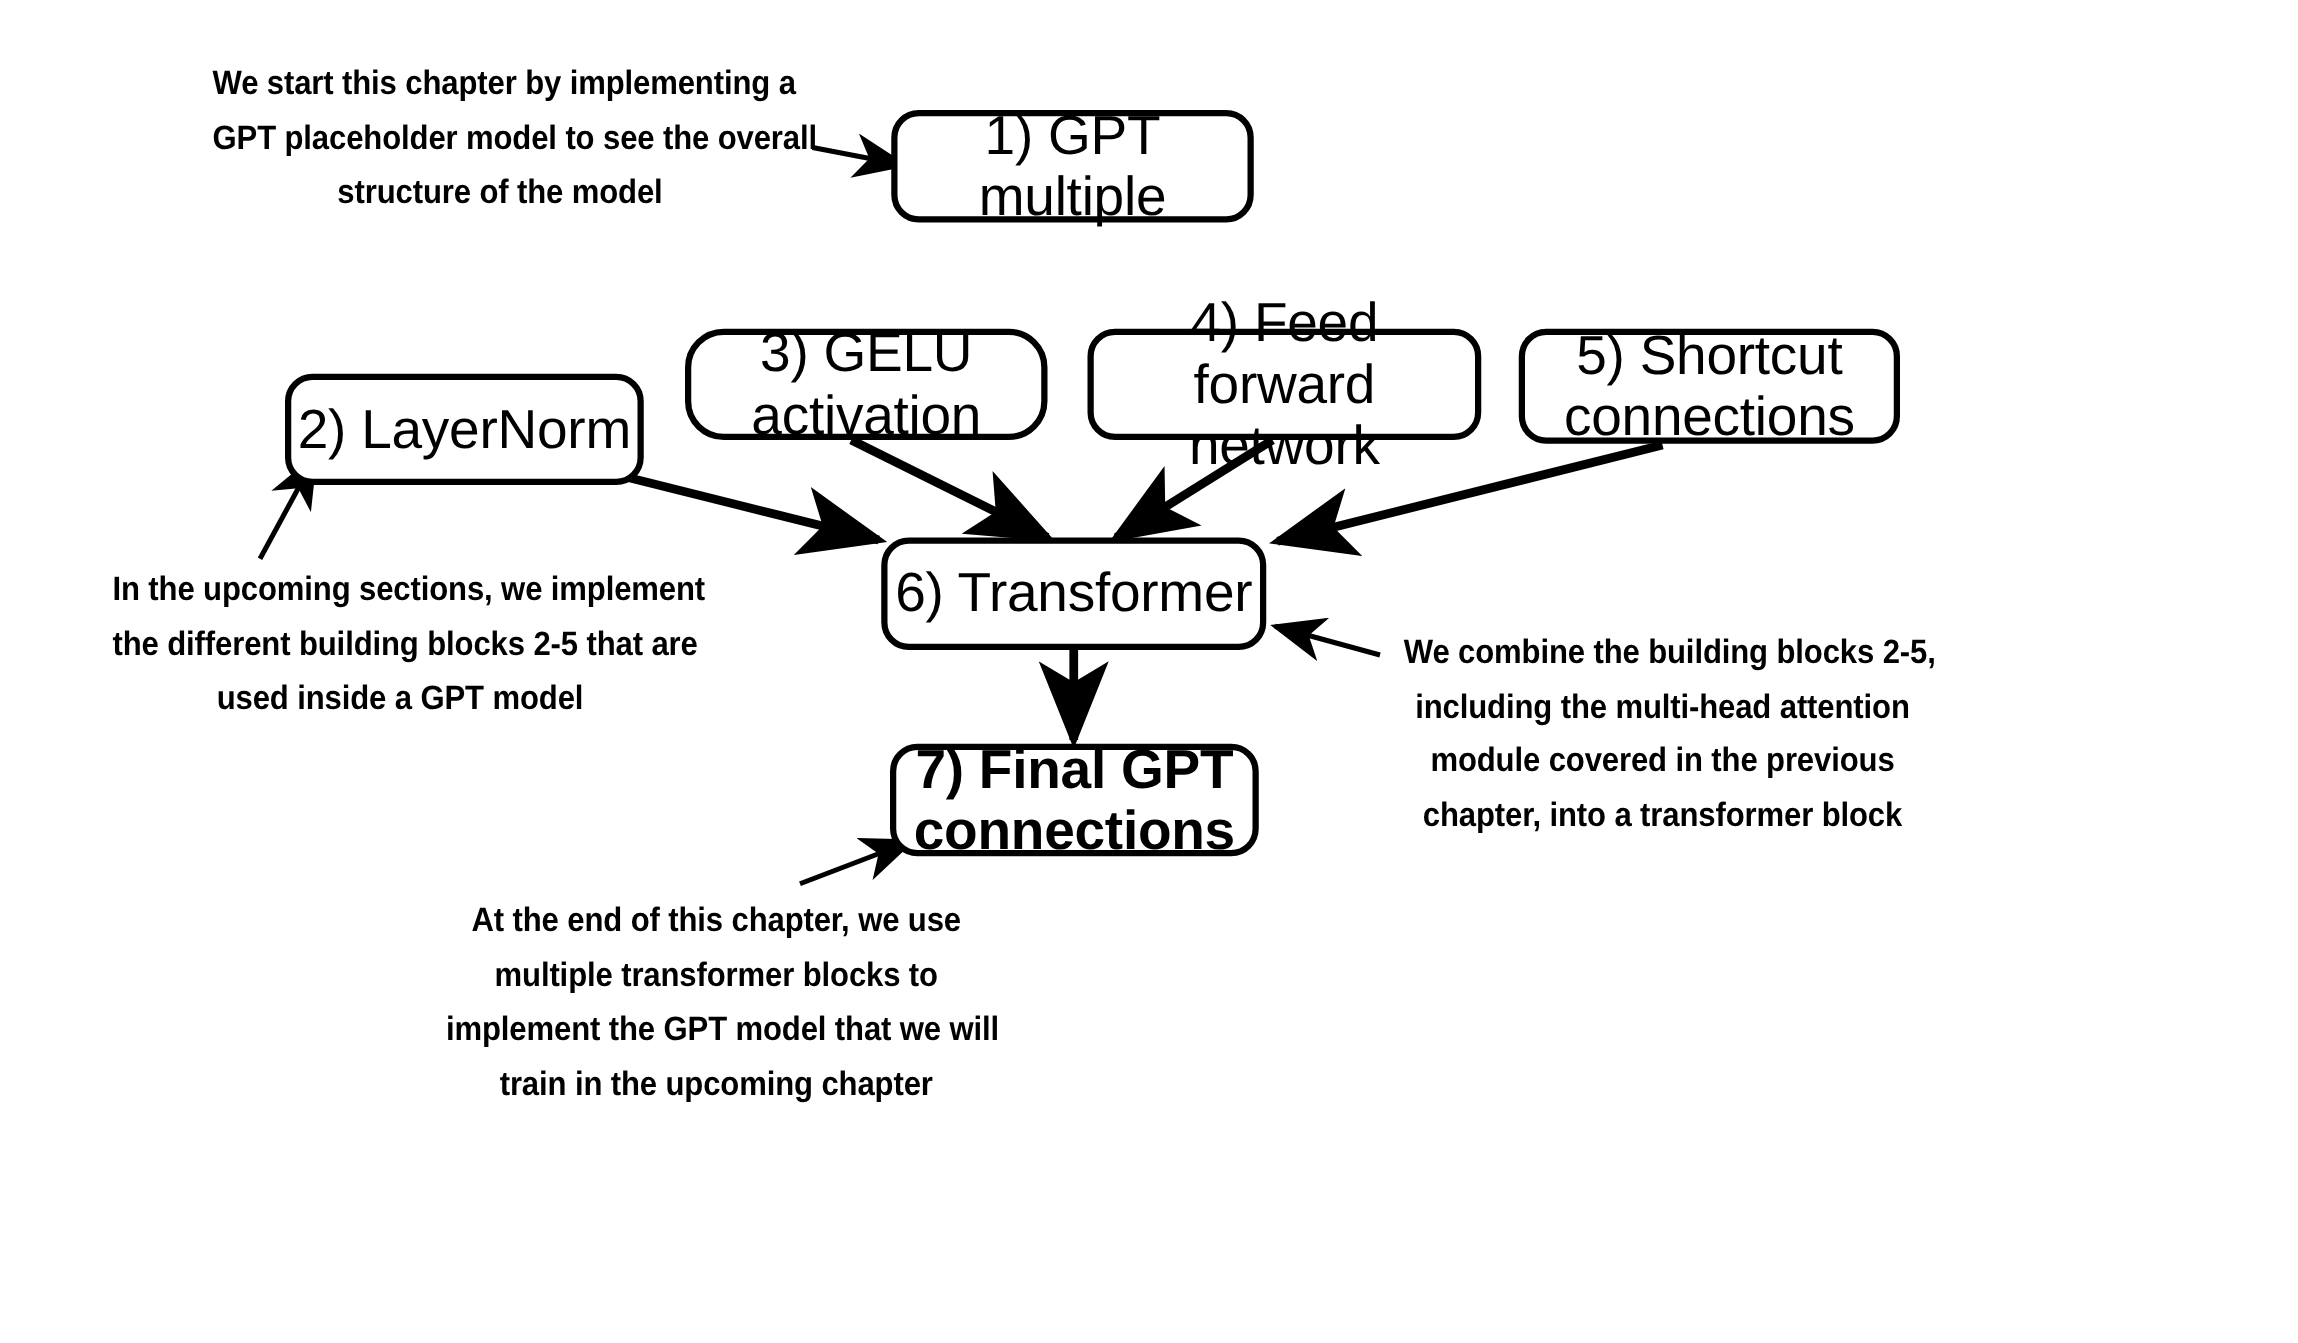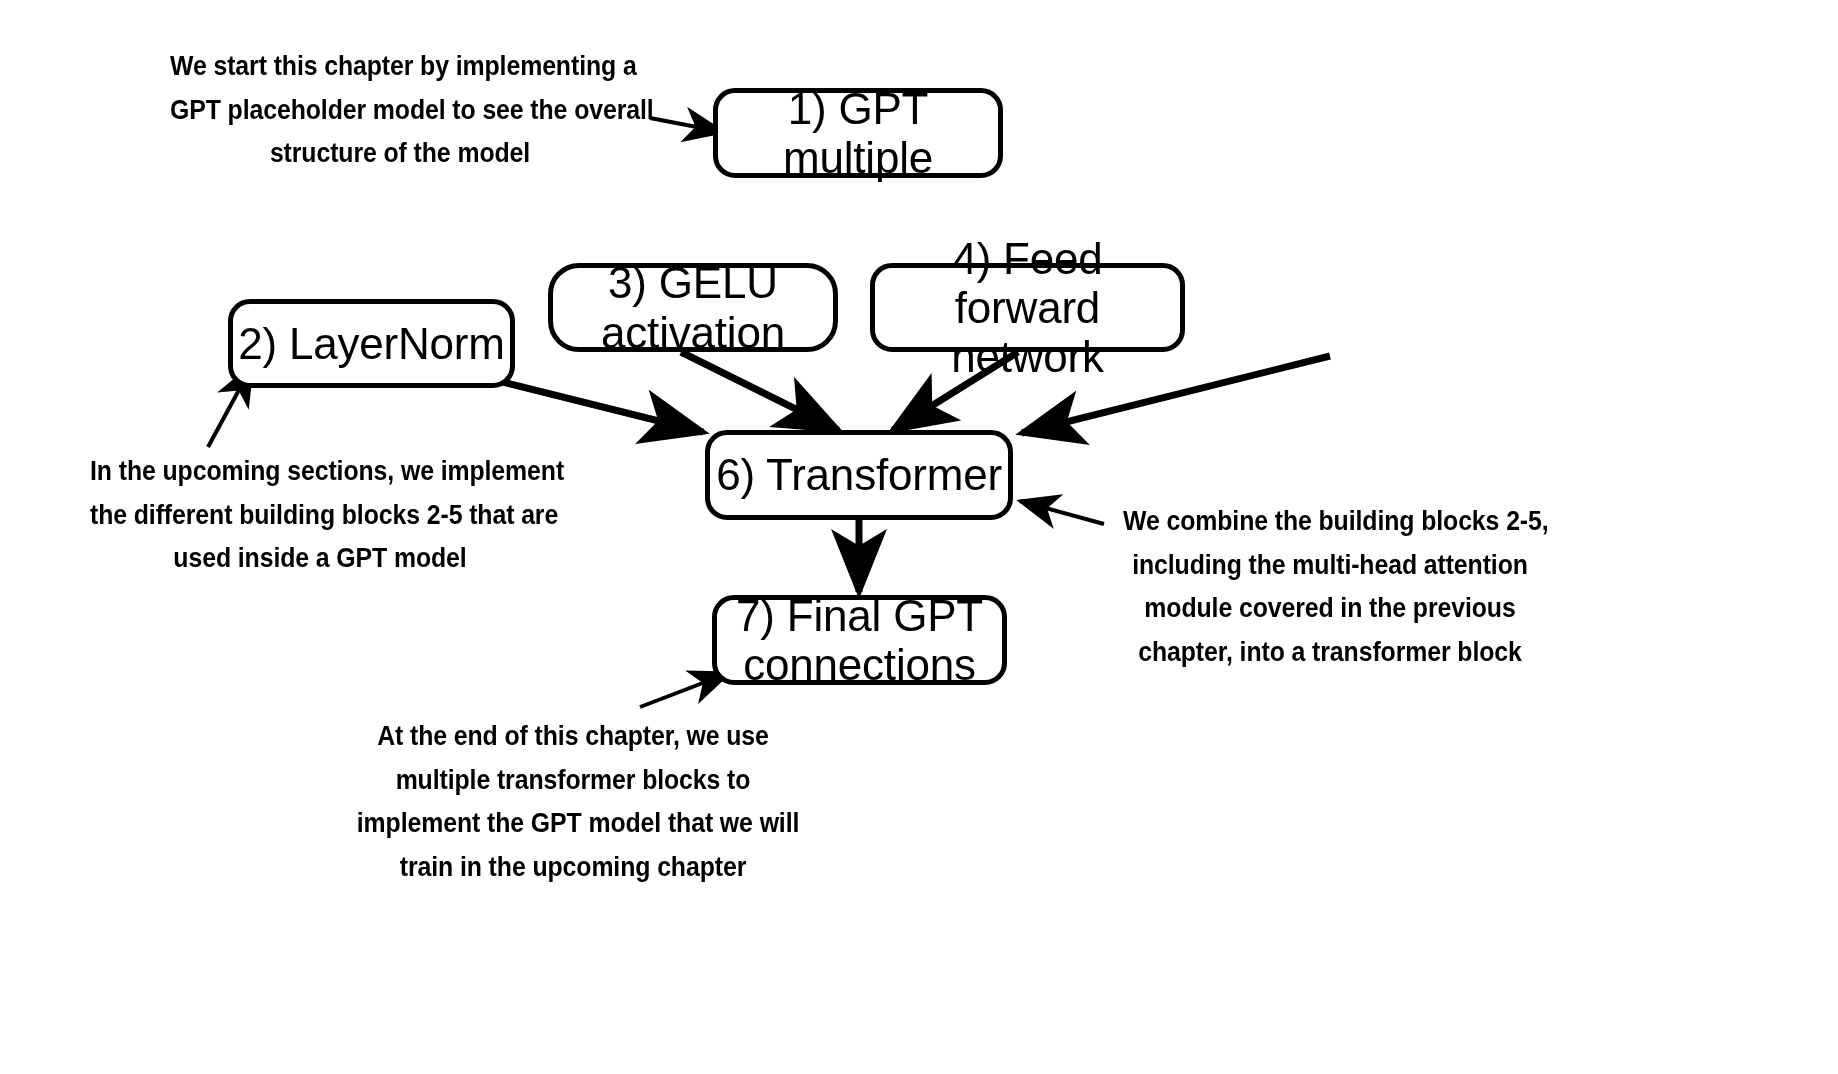--- a/index.html
+++ b/index.html
@@ -110,28 +110,34 @@
     </div>
   </div>
 
   <div class="node" style="left:870px; top:263px; width:315px; height:89px;">
     <div>
       <span>4) Feed forward</span>
       <span>network</span>
     </div>
   </div>
 
+  <div class="node" style="left:1215px; top:263px; width:305px; height:92px;">
+    <div>
+      <span>5) Shortcut</span>
+      <span>connections</span>
+    </div>
+  </div>
 
   <div class="node" style="left:705px; top:430px; width:308px; height:90px;">
     <div>
       <span>6) Transformer</span>
     </div>
   </div>
 
-  <div class="node" style="left:712px; top:595px; width:295px; height:90px;">
+  <div class="node" style="left:712px; top:595px; width:295px; height:90px;font-weight:bold;">
     <div>
       <span>7) Final GPT</span>
       <span>connections</span>
     </div>
   </div>
 
   <div class="note" style="left:150px; top:45px; width:500px;">
     <span class="ln">We start this chapter by implementing a</span>
     <span class="ln">GPT placeholder model to see the overall</span>
     <span class="ln">structure of the model</span>

